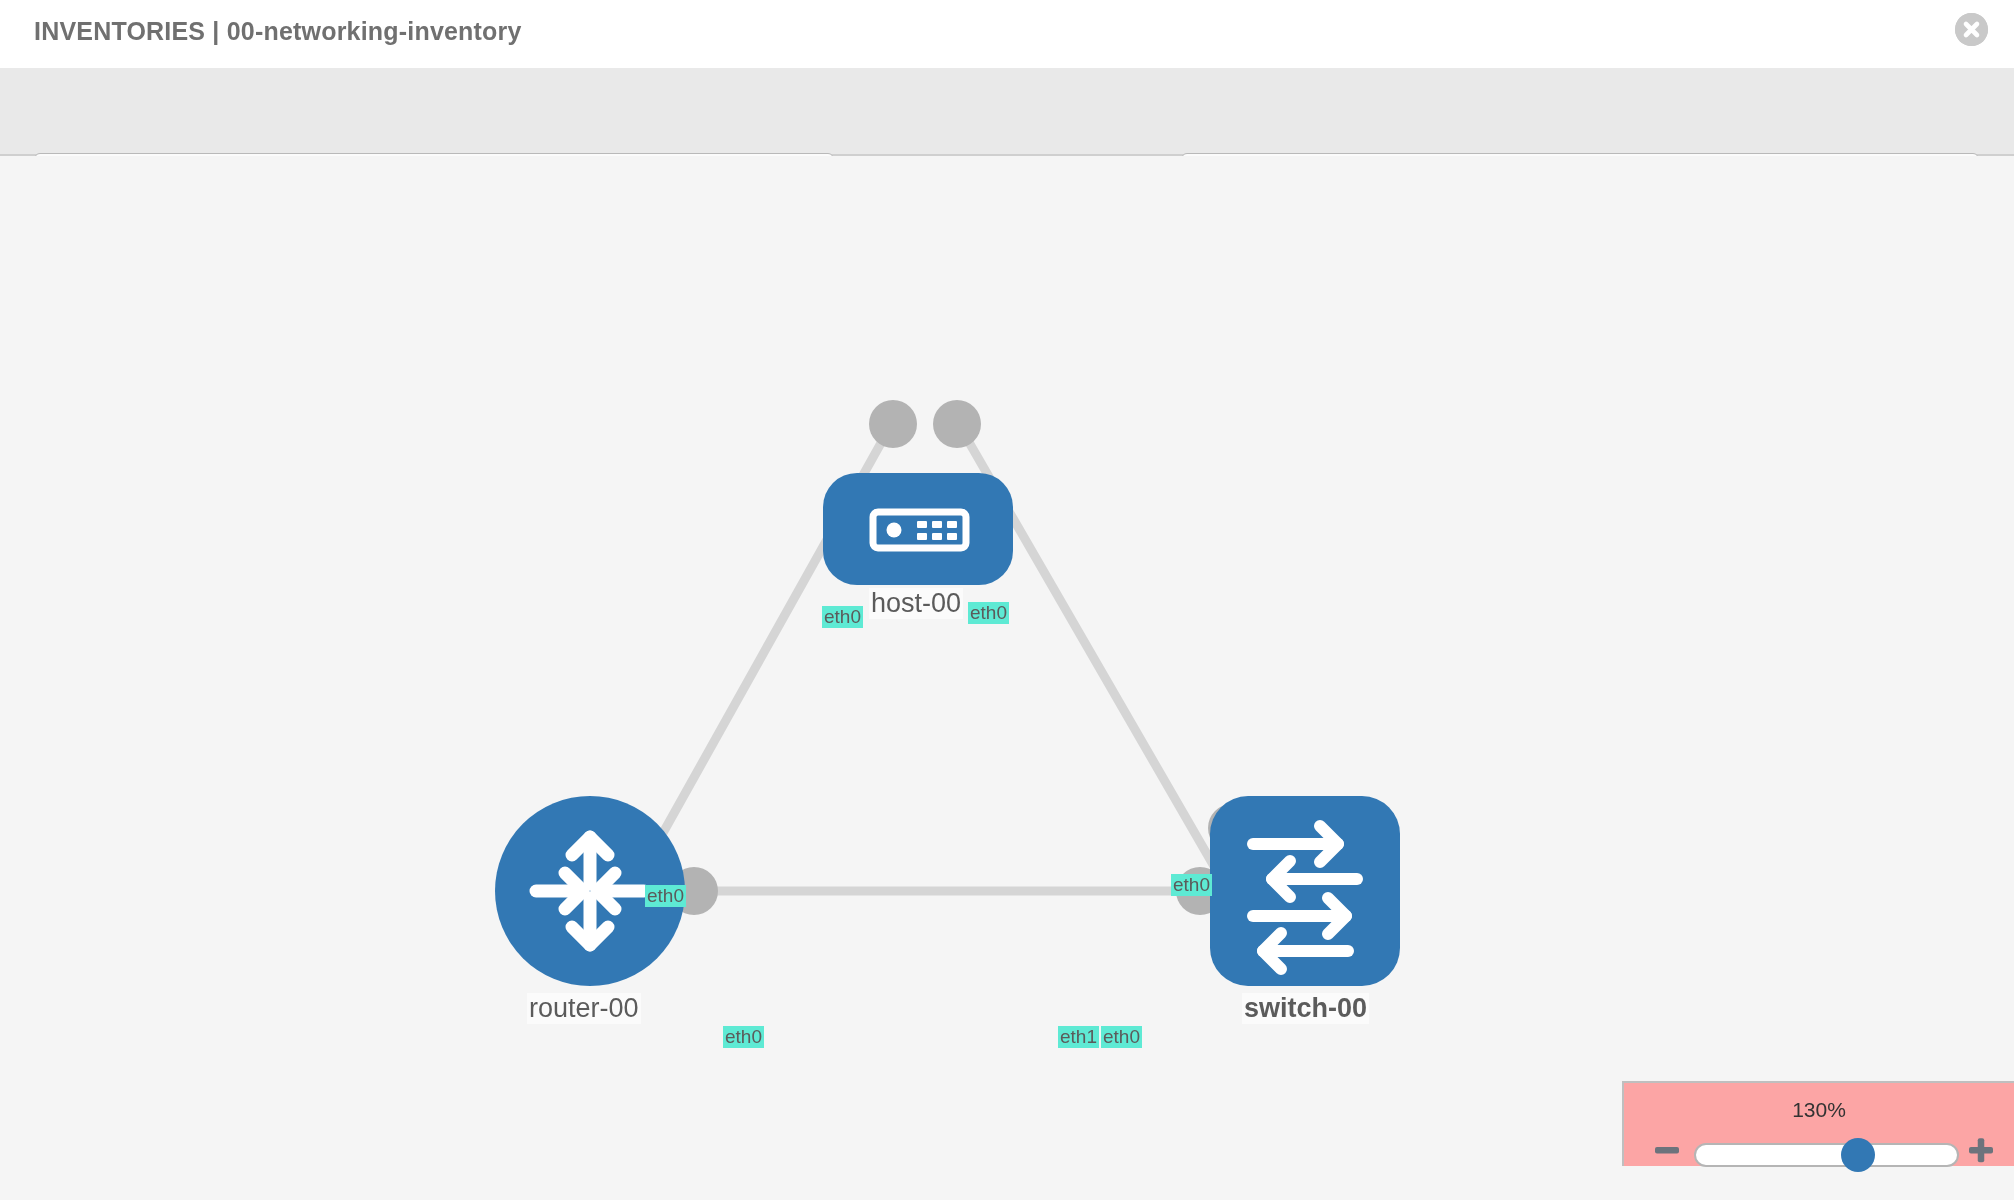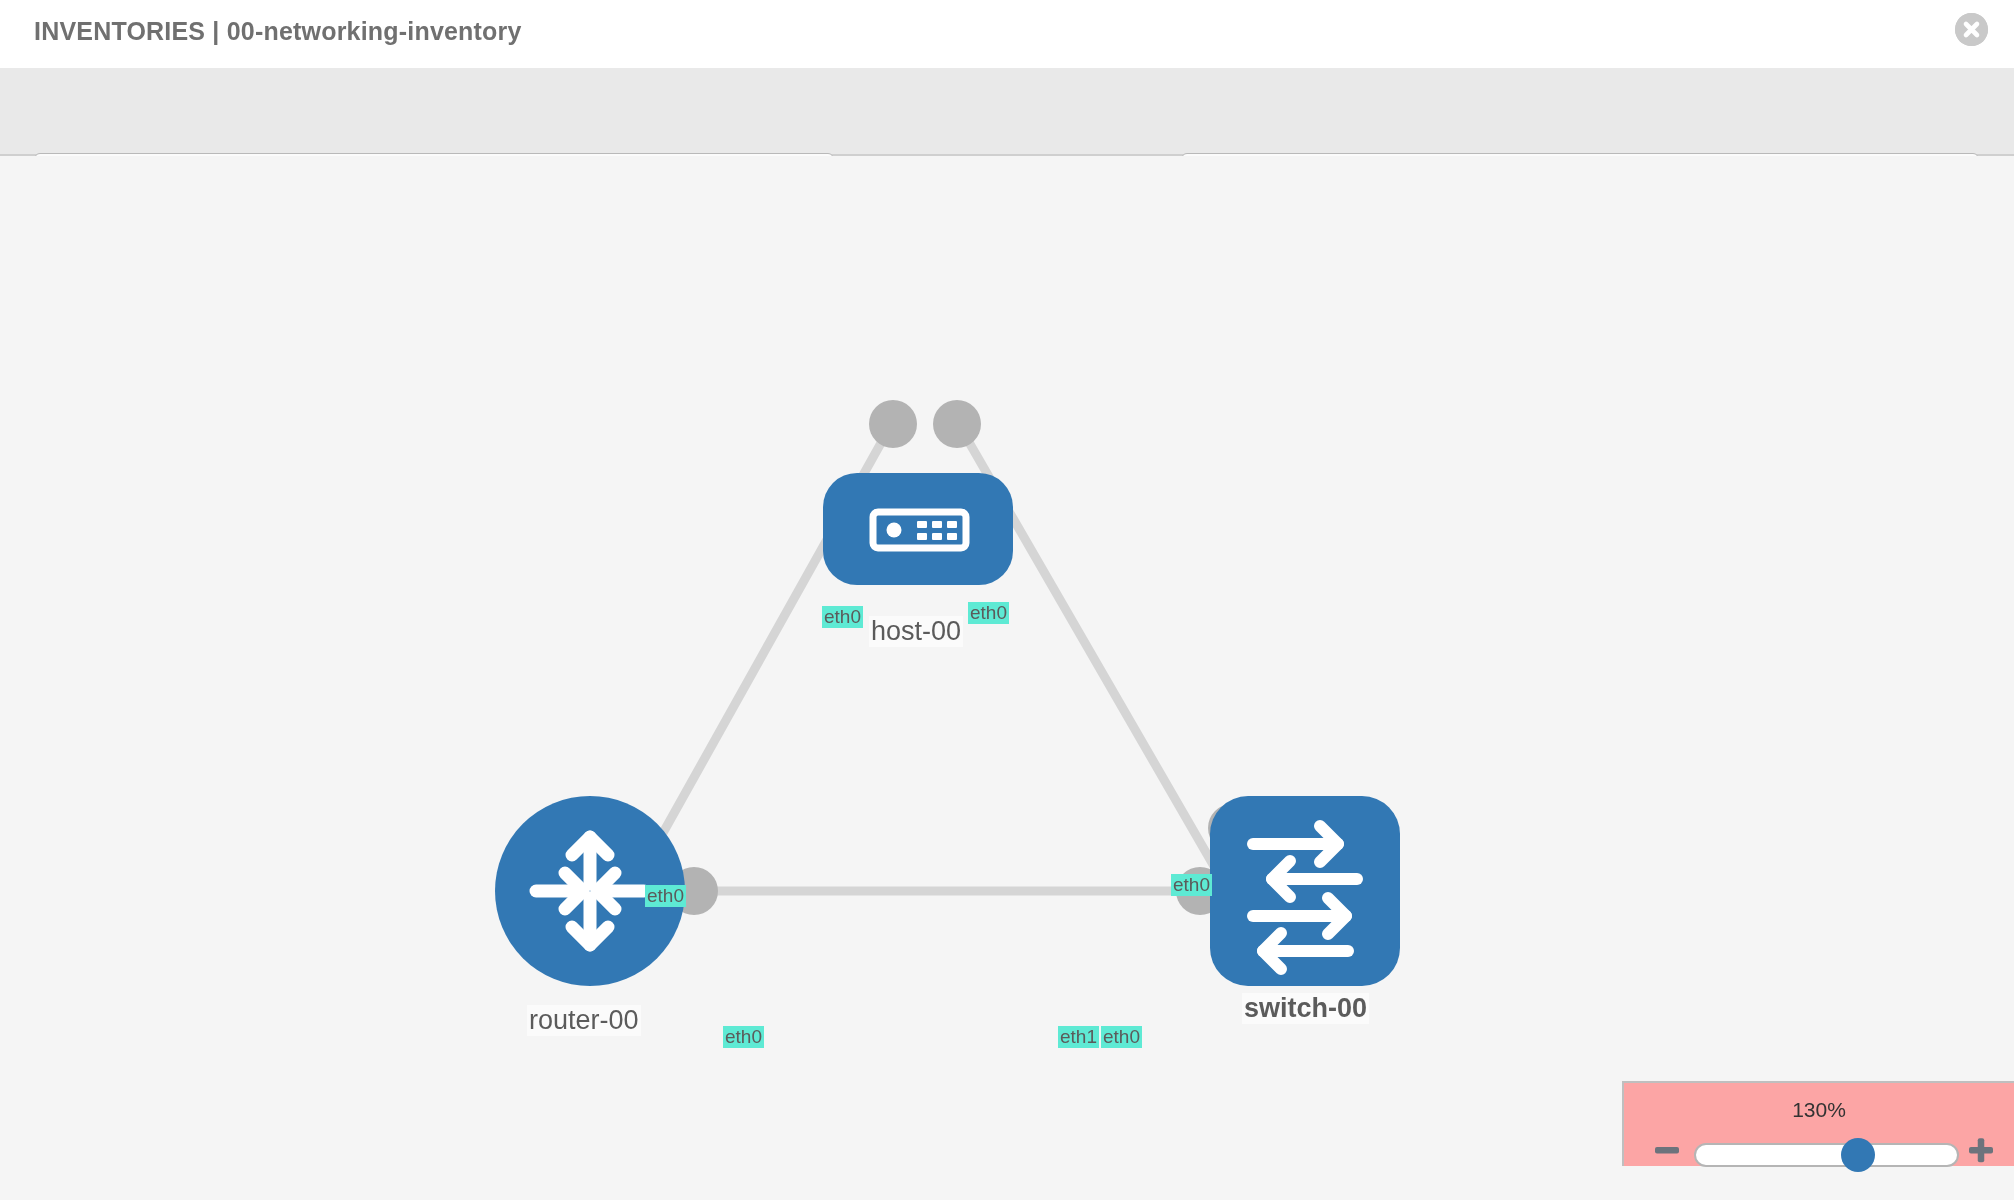--- a/index.html
+++ b/index.html
@@ -292,25 +292,25 @@
 
         <path d="M1253 760 L1346 760"></path>
         <path d="M1328 742 L1346 760 L1328 778"></path>
 
         <path d="M1348 795 L1263 795"></path>
         <path d="M1281 777 L1263 795 L1281 813"></path>
       </g>
     </g>
   </svg>
 
-  <div class="node-label" style="left:527px; top:837px;margin-top:12px;">router-00</div>
+  <div class="node-label" style="left:527px; top:837px;">router-00</div>
 
   <div class="node-label" style="left:1242px; top:837px;font-weight:bold;">switch-00</div>
 
-  <div class="node-label" style="left:869px; top:432px;margin-top:28px;">host-00</div>
+  <div class="node-label" style="left:869px; top:432px;">host-00</div>
 
   <div class="iface-label" style="left:822px; top:450px;">eth0</div>
 
   <div class="iface-label" style="left:968px; top:446px;">eth0</div>
 
   <div class="iface-label" style="left:645px; top:729px;">eth0</div>
 
   <div class="iface-label" style="left:1171px; top:718px;">eth0</div>
 
   <div class="iface-label" style="left:723px; top:870px;">eth0</div>

